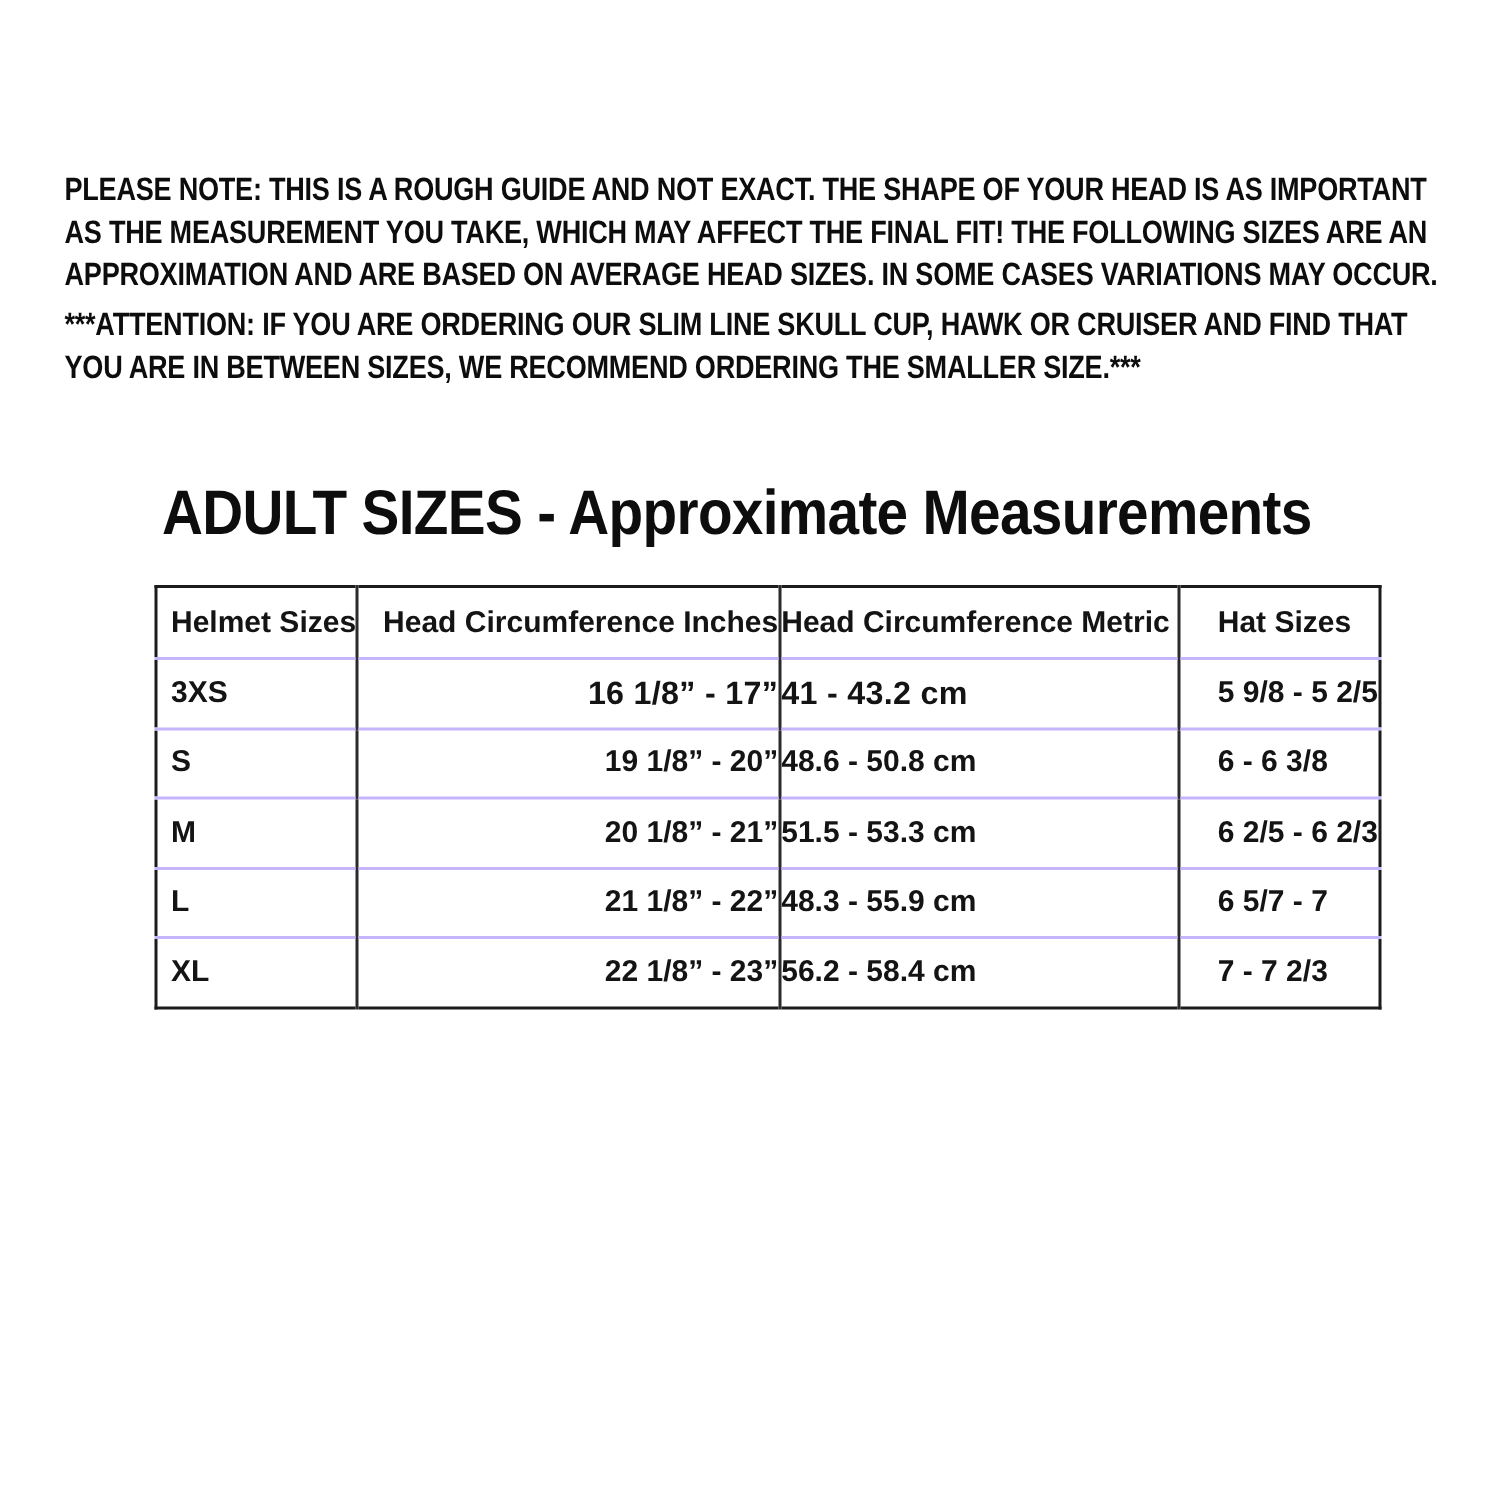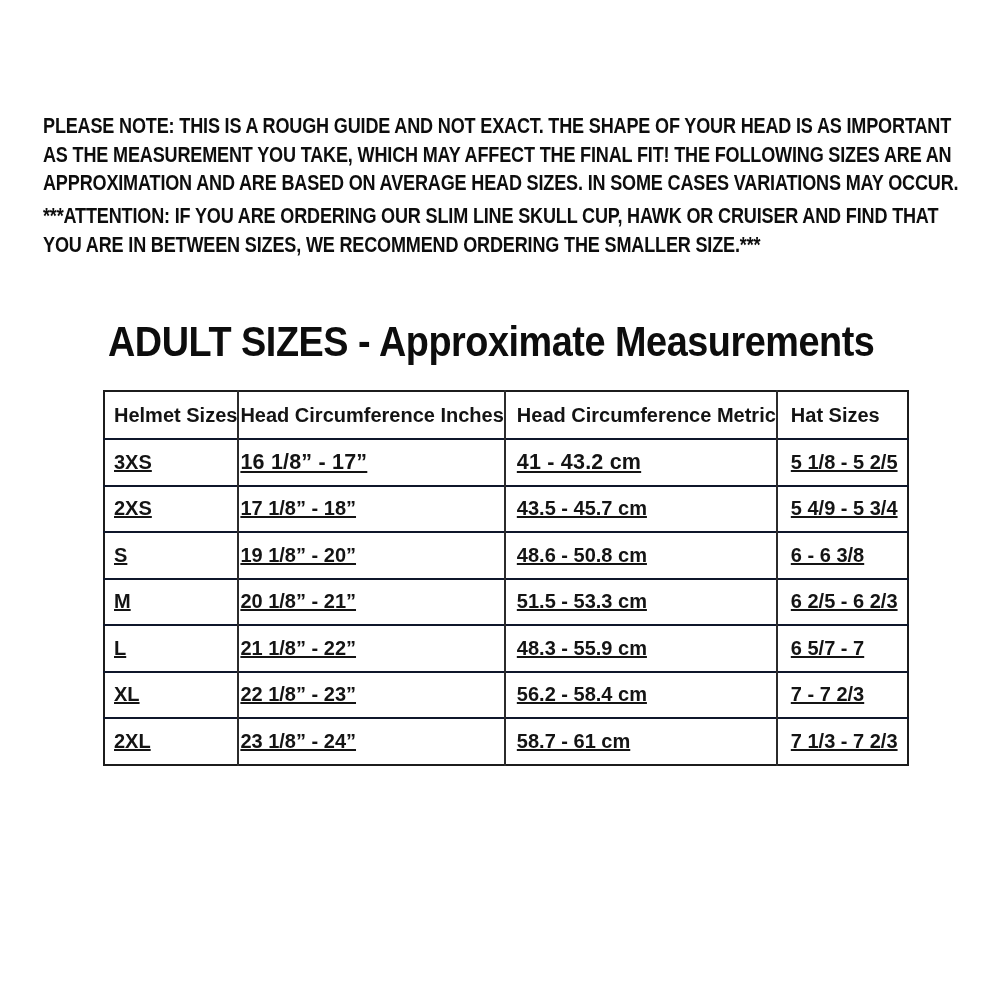--- a/index.html
+++ b/index.html
@@ -61,27 +61,26 @@
     white-space: nowrap;
   }
   .size-table th { height: 46px; }
   .size-table td { height: 44.5px; }
   
   .size-table th + th, .size-table td + td {
     border-left: 2px solid #2b2b2b;
   }
   
   .size-table tbody tr td {
-    border-top: 2px solid #0f172a;
-    text-decoration: underline;
+    border-top: 2px solid #c4b5fd;
   }
   .size-table th:nth-child(1), .size-table td:nth-child(1) { padding-left: 9px; }
-  .size-table th:nth-child(2), .size-table td:nth-child(2) { padding-left: 1px; }
-  .size-table th:nth-child(3), .size-table td:nth-child(3) { padding-left: 11px; }
-  .size-table th:nth-child(4), .size-table td:nth-child(4) { padding-left: 13px; }
+  .size-table th:nth-child(2), .size-table td:nth-child(2) { padding-left: 16px; text-align: right; }
+  .size-table th:nth-child(3), .size-table td:nth-child(3) { }
+  .size-table th:nth-child(4), .size-table td:nth-child(4) { padding-left: 25px; }
   
   .size-table tbody tr:first-child td:nth-child(2),
   .size-table tbody tr:first-child td:nth-child(3) {
     font-size: 21.5px;
     letter-spacing: 0.2px;
   }
   col.c1 { width: 134px; }
   col.c2 { width: 266px; }
   col.c3 { width: 266px; }
   col.c4 { width: 131px; }
@@ -111,27 +110,21 @@
       <th>Head Circumference Inches</th>
       <th>Head Circumference Metric</th>
       <th>Hat Sizes</th>
     </tr>
   </thead>
   <tbody>
     <tr>
       <td>3XS</td>
       <td>16 1/8” - 17”</td>
       <td>41 - 43.2 cm</td>
-      <td>5 1/8 - 5 2/5</td>
-    </tr>
-    <tr>
-      <td>2XS</td>
-      <td>17 1/8” - 18”</td>
-      <td>43.5 - 45.7 cm</td>
-      <td>5 4/9 - 5 3/4</td>
+      <td>5 9/8 - 5 2/5</td>
     </tr>
     <tr>
       <td>S</td>
       <td>19 1/8” - 20”</td>
       <td>48.6 - 50.8 cm</td>
       <td>6 - 6 3/8</td>
     </tr>
     <tr>
       <td>M</td>
       <td>20 1/8” - 21”</td>
@@ -143,20 +136,14 @@
       <td>21 1/8” - 22”</td>
       <td>48.3 - 55.9 cm</td>
       <td>6 5/7 - 7</td>
     </tr>
     <tr>
       <td>XL</td>
       <td>22 1/8” - 23”</td>
       <td>56.2 - 58.4 cm</td>
       <td>7 - 7 2/3</td>
     </tr>
-    <tr>
-      <td>2XL</td>
-      <td>23 1/8” - 24”</td>
-      <td>58.7 - 61 cm</td>
-      <td>7 1/3 - 7 2/3</td>
-    </tr>
   </tbody>
 </table>
 
 </body></html>

